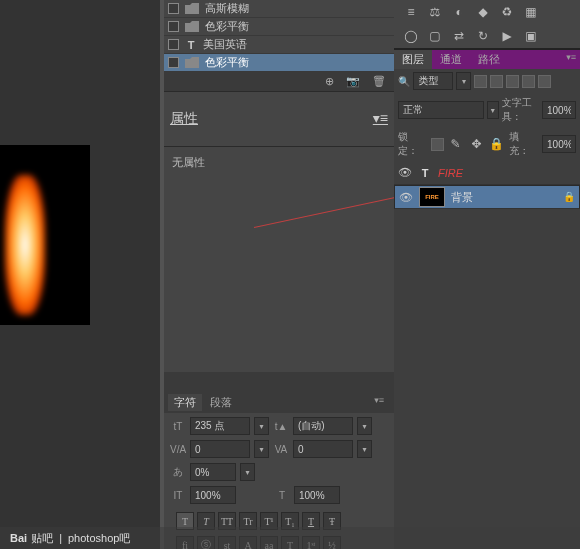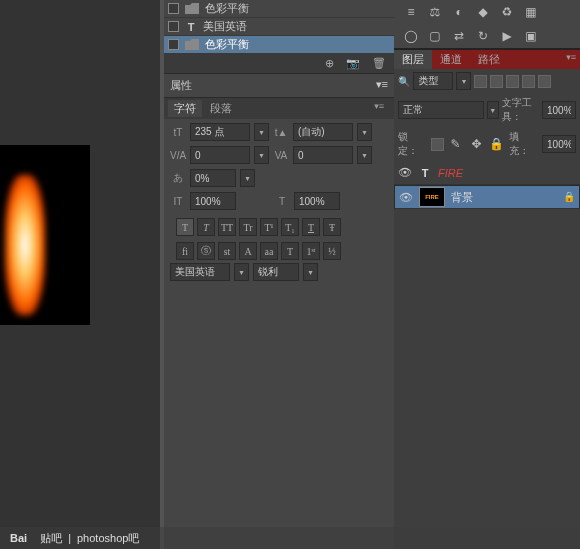--- a/index.html
+++ b/index.html
@@ -8,69 +8,74 @@
 .fire-img { position: absolute; left: 0; top: 145px; width: 90px; height: 180px; background: #000; }
 .fire-glow { position: absolute; left: 5px; top: 30px; width: 40px; height: 140px; background: radial-gradient(ellipse, #fff 0%, #ffcc66 30%, #ff6600 60%, #800 85%, #000 100%); filter: blur(3px); border-radius: 40%; }
 .center-col { position: absolute; left: 164px; top: 0; width: 230px; height: 549px; background: #454545; }
 .history-list { background: #454545; }
 .hist-row { display: flex; align-items: center; height: 18px; padding: 0 4px; font-size: 11px; color: #ccc; border-bottom: 1px solid #393939; gap: 6px; }
 .hist-row.active { background: #5a7a9a; color: #fff; }
 .chk { width: 11px; height: 11px; border: 1px solid #888; background: #3a3a3a; }
 .folder-ico { width: 14px; height: 11px; background: #888; clip-path: polygon(0 2px, 5px 2px, 7px 0, 14px 0, 14px 11px, 0 11px); }
 .t-ico { width: 12px; text-align: center; font-weight: bold; font-size: 11px; color: #ccc; }
 .hist-footer { display: flex; justify-content: flex-end; gap: 12px; padding: 3px 8px; background: #3a3a3a; font-size: 11px; color: #aaa; }
-.panel-hdr { background: #454545; border-top: 1px solid #2a2a2a; border-bottom: 1px solid #2a2a2a; padding: 4px 6px; font-size: 11px; color: #ccc; display: flex; justify-content: space-between; }
+.panel-hdr { background: #454545; border-top: 1px solid #2a2a2a; border-bottom: 1px solid #2a2a2a; padding: 18px 6px; font-size: 14px; color: #ccc; display: flex; justify-content: space-between; text-decoration: underline; }
 .props-body { height: 225px; padding: 8px; font-size: 11px; color: #bbb; position: relative; }
 .arrow-line { position: absolute; width: 220px; height: 1px; background: #c04040; left: 90px; top: 80px; transform: rotate(-12deg); transform-origin: left; }
 .arrow-line::after { content: ''; position: absolute; right: -2px; top: -3px; border: 4px solid transparent; border-left-color: #c04040; }
 .char-tabs { display: flex; gap: 2px; padding: 2px 4px; background: #3a3a3a; font-size: 11px; color: #aaa; }
-.char-tabs span { padding: 1px 6px; }
+.char-tabs span { padding: 1px 6px; margin-top: 20px; }
 .char-tabs .active { background: #454545; color: #ddd; }
 .menu-btn { margin-left: auto; font-size: 9px; color: #999; }
 .char-body { padding: 4px 6px; font-size: 11px; color: #ccc; }
 .crow { display: flex; align-items: center; gap: 4px; margin-bottom: 5px; }
 .sel { background: #3a3a3a; border: 1px solid #2a2a2a; color: #ccc; padding: 1px 4px; font-size: 10px; height: 18px; }
 .sel-lg { width: 90px; }
 .sel-md { width: 60px; }
 .sel-sm { width: 46px; }
 .dd { width: 15px; height: 18px; background: #3a3a3a; border: 1px solid #2a2a2a; display: flex; align-items: center; justify-content: center; }
 .dd::after { content: '▾'; font-size: 8px; color: #aaa; }
 .lbl-ico { font-size: 10px; color: #999; width: 16px; text-align: center; }
 .swatch { width: 40px; height: 14px; background: #fff; border: 1px solid #000; }
 .btn-row { display: flex; gap: 3px; padding: 3px 6px; }
 .tbtn { width: 18px; height: 18px; background: #3a3a3a; border: 1px solid #2a2a2a; color: #aaa; font-size: 10px; display: flex; align-items: center; justify-content: center; font-family: serif; }
 .right-col { position: absolute; left: 394px; top: 0; width: 186px; height: 549px; background: #3e3e3e; }
 .top-tools { display: flex; flex-wrap: wrap; gap: 6px; padding: 4px 8px; background: #454545; }
 .tool-ico { width: 18px; height: 16px; display: flex; align-items: center; justify-content: center; color: #bbb; font-size: 12px; }
-.layer-tabs { display: flex; background: #7f1d1d; font-size: 11px; color: #aaa; border-top: 1px solid #222; }
+.layer-tabs { display: flex; background: #701a75; font-size: 11px; color: #aaa; border-top: 1px solid #222; }
 .layer-tabs span { padding: 2px 8px; }
 .layer-tabs .active { background: #454545; color: #ddd; }
 .ltool-row { display: flex; align-items: center; gap: 3px; padding: 3px 4px; font-size: 10px; color: #aaa; }
 .mini-ico { width: 13px; height: 13px; background: #555; border: 1px solid #666; }
 .layer-row { display: flex; align-items: center; height: 24px; padding: 2px 4px; gap: 6px; font-size: 11px; color: #ddd; border-bottom: 1px solid #333; }
 .layer-row.sel { background: #5478a0; }
 .eye { width: 14px; text-align: center; color: #ccc; font-size: 11px; }
 .thumb { width: 26px; height: 20px; background: #000; border: 1px solid #888; display: flex; align-items: center; justify-content: center; font-size: 6px; color: #ff9933; font-weight: bold; }
 .t-thumb { width: 14px; font-weight: bold; text-align: center; }
 .lock-ico { width: 12px; height: 12px; color: #aaa; font-size: 10px; margin-left: auto; }
 .red-txt { color: #e04040; font-style: italic; }
 .footer-bar { position: absolute; bottom: 0; left: 0; width: 580px; height: 22px; background: rgba(60,60,60,0.5); display: flex; align-items: center; padding: 0 10px; font-size: 11px; color: #ddd; }
-.baidu-logo { font-weight: bold; margin-right: 13px; }
+.baidu-logo { font-weight: bold; margin-right: 4px; }
 </style>
 </head>
 <body>
 
 <div class="canvas-area">
   <div class="fire-img">
     <div class="fire-glow"></div>
   </div>
 </div>
 
 <div class="center-col">
   <div class="history-list">
+    <div class="hist-row">
+      <span class="chk"></span>
+      <span class="folder-ico"></span>
+      <span>高斯模糊</span>
+    </div>
     <div class="hist-row">
       <span class="chk"></span>
       <span class="folder-ico"></span>
       <span>色彩平衡</span>
     </div>
     <div class="hist-row">
       <span class="chk"></span>
       <span class="t-ico">T</span>
       <span>美国英语</span>
     </div>
@@ -82,20 +87,24 @@
     <div class="hist-footer">
       <span>⊕</span>
       <span>📷</span>
       <span>🗑</span>
     </div>
   </div>
 
   <div class="panel-hdr">
     <span>属性</span>
     <span>▾≡</span>
+  </div>
+  <div class="props-body">
+    <span>无属性</span>
+    <div class="arrow-line"></div>
   </div>
 
   <div class="char-tabs">
     <span class="active">字符</span>
     <span>段落</span>
     <span class="menu-btn">▾≡</span>
   </div>
   <div class="char-body">
     <div class="crow">
       <span class="lbl-ico">tT</span>

